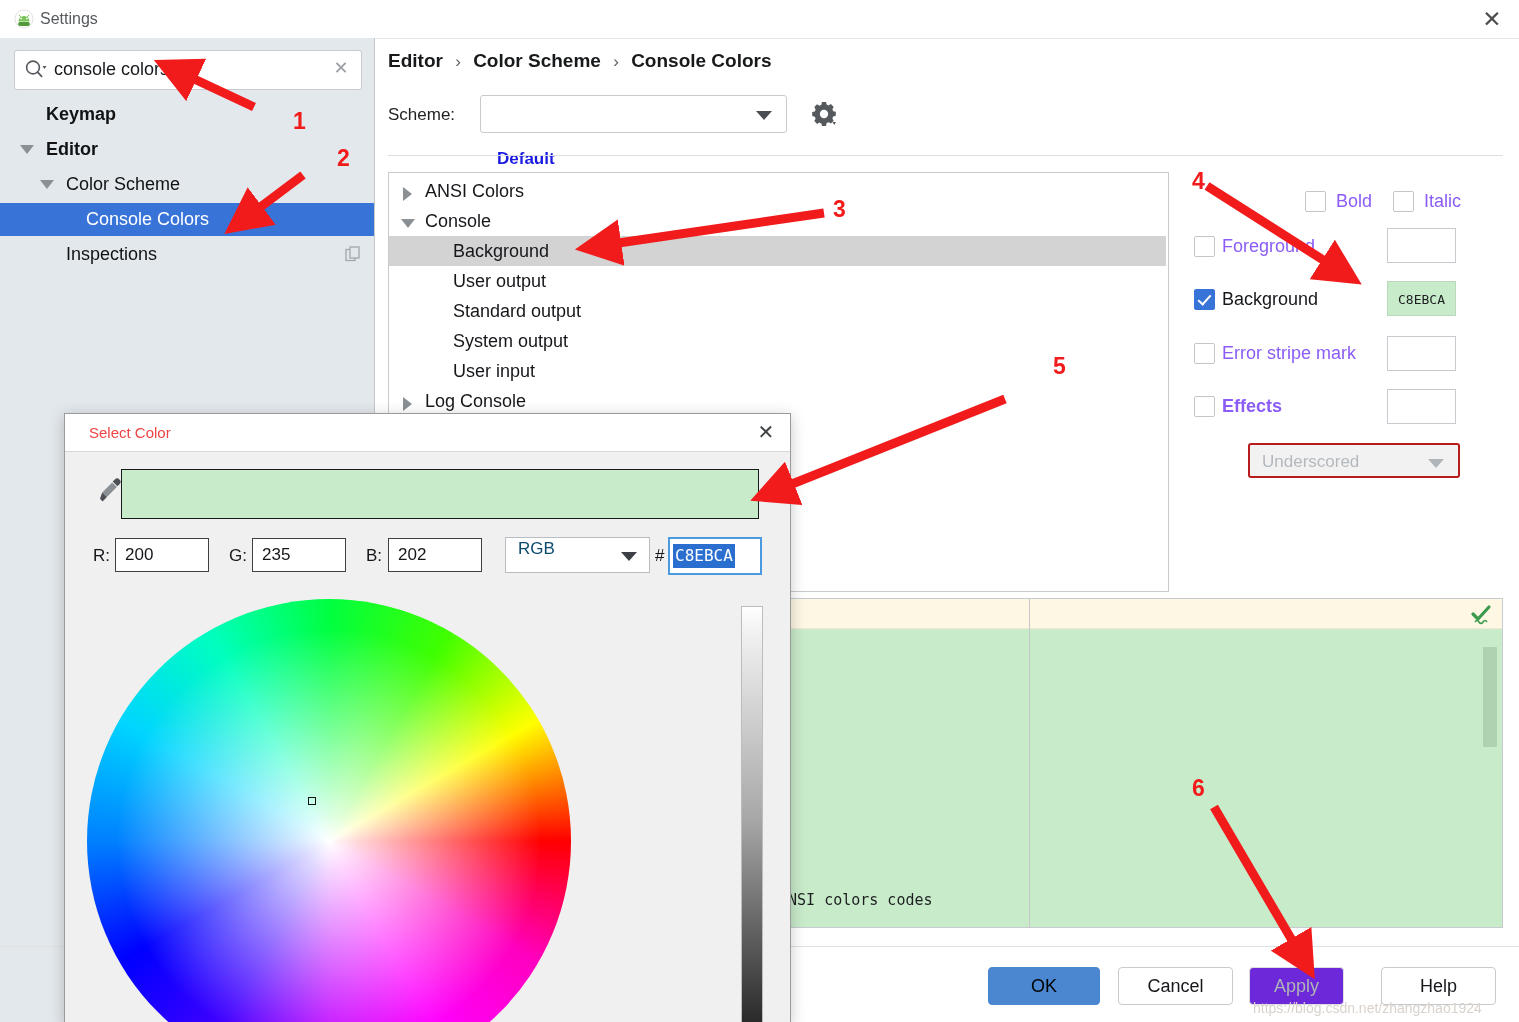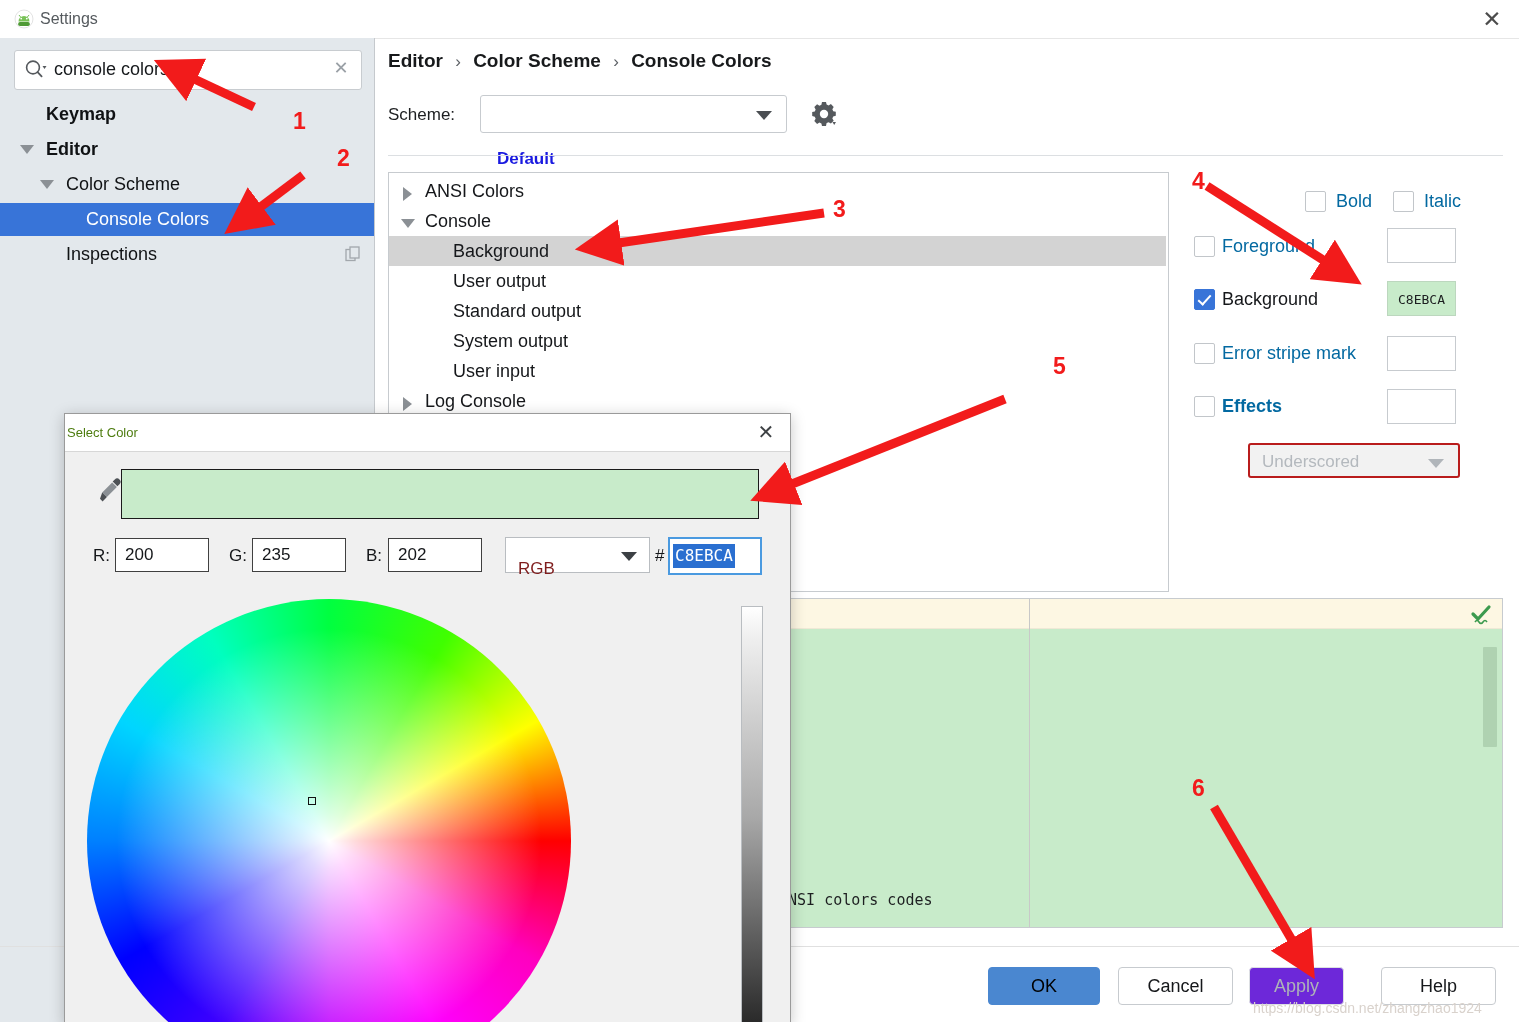--- a/index.html
+++ b/index.html
@@ -114,21 +114,21 @@
   .cb{
     position:absolute;width:21px;height:21px;border:1px solid #c2c6ca;
     background:#ffffff;border-radius:2px;box-sizing:border-box;
   }
   .cb.checked{background:#3874d8;border-color:#3874d8;}
   .cb.checked:after{
     content:"";position:absolute;left:6px;top:2px;width:5px;height:11px;
     border:solid #ffffff;border-width:0 2.5px 2.5px 0;transform:rotate(42deg);
   }
   .cb-lab{position:absolute;height:24px;line-height:24px;font-size:18px;}
-  .dim{color:#0369a1;}
+  .dim{color:#8b5cf6;}
   .on{color:#15171a;}
   .swatch{
     position:absolute;width:69px;height:35px;border:1px solid #c7cbcf;background:#ffffff;
     box-sizing:border-box;
   }
   .swatch.filled{background:#c8ebca;border-color:#bcd7be;}
   .swatch-txt{
     position:absolute;left:0;top:0;width:100%;height:35px;line-height:35px;text-align:center;
     font-family:"DejaVu Sans Mono",monospace;font-size:13px;color:#1d1f21;
   }
@@ -189,21 +189,21 @@
   #cdlg{
     left:64px;top:413px;width:725px;height:609px;background:#f0f0f0;
     border:1px solid #9a9a9a;
     box-shadow:0 3px 14px rgba(0,0,0,.22);
   }
   #cdlg-title{
     position:absolute;left:0;top:0;width:100%;height:38px;background:#ffffff;
     border-bottom:1px solid #d7d7d7;box-sizing:border-box;
   }
   #cdlg-title .t{
-    position:absolute;left:2px;top:8px;height:22px;line-height:22px;font-size:13px;color:#4d7c0f;
+    position:absolute;left:24px;top:8px;height:22px;line-height:22px;font-size:15px;color:#ef4444;
   }
   #cdlg-close{
     position:absolute;right:12px;top:6px;width:24px;height:24px;line-height:24px;text-align:center;
     font-size:20px;color:#3d4144;cursor:pointer;font-family:"DejaVu Sans",sans-serif;
   }
   #eyedrop{position:absolute;left:34px;top:62px;width:26px;height:32px;cursor:pointer;}
   #cur-color{
     position:absolute;left:56px;top:55px;width:638px;height:50px;background:#c8ebca;
     border:1px solid #1a1a1a;box-sizing:border-box;
   }
@@ -211,21 +211,21 @@
   .fld{
     position:absolute;height:34px;background:#ffffff;border:1px solid #404040;box-sizing:border-box;
   }
   .fld .v{
     position:absolute;left:9px;top:4px;height:24px;line-height:24px;font-size:17px;color:#15171a;
   }
   #mode-select{
     position:absolute;left:440px;top:123px;width:145px;height:36px;background:#ffffff;
     border:1px solid #b9bdc1;box-sizing:border-box;
   }
-  #mode-select .v{position:absolute;left:12px;top:20px;height:22px;line-height:22px;font-size:17px;color:#7f1d1d;}
+  #mode-select .v{position:absolute;left:12px;top:0;height:22px;line-height:22px;font-size:17px;color:#0c4a6e;}
   #mode-select .car{
     position:absolute;right:12px;top:14px;width:0;height:0;
     border-left:8px solid transparent;border-right:8px solid transparent;
     border-top:9px solid #3c4044;
   }
   #hash{position:absolute;left:590px;top:130px;height:24px;line-height:24px;font-size:17px;color:#15171a;}
   #hex-fld{
     position:absolute;left:603px;top:123px;width:94px;height:38px;background:#ffffff;
     border:2px solid #4a9ae0;box-sizing:border-box;
   }

